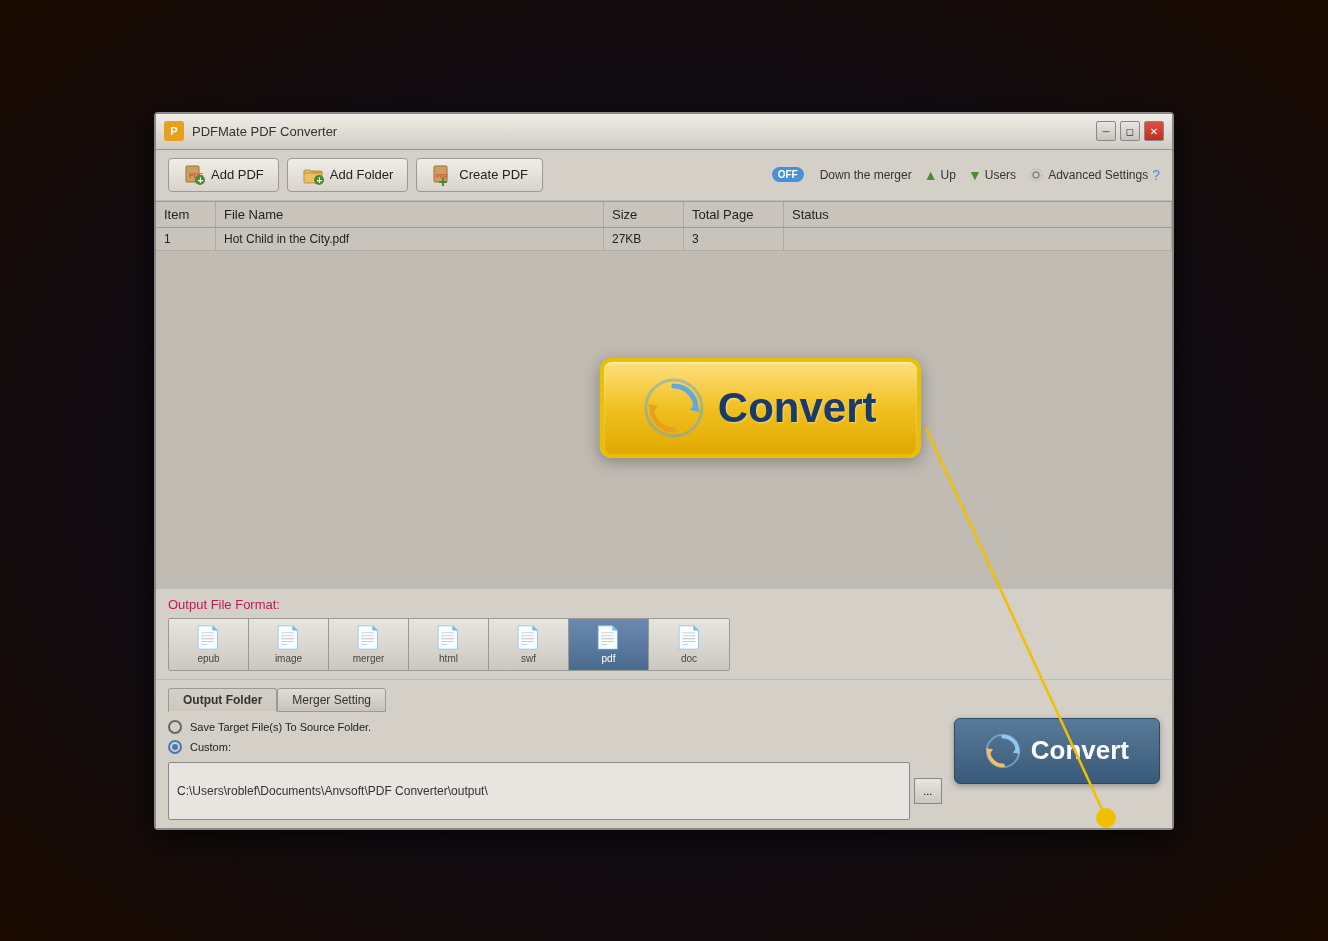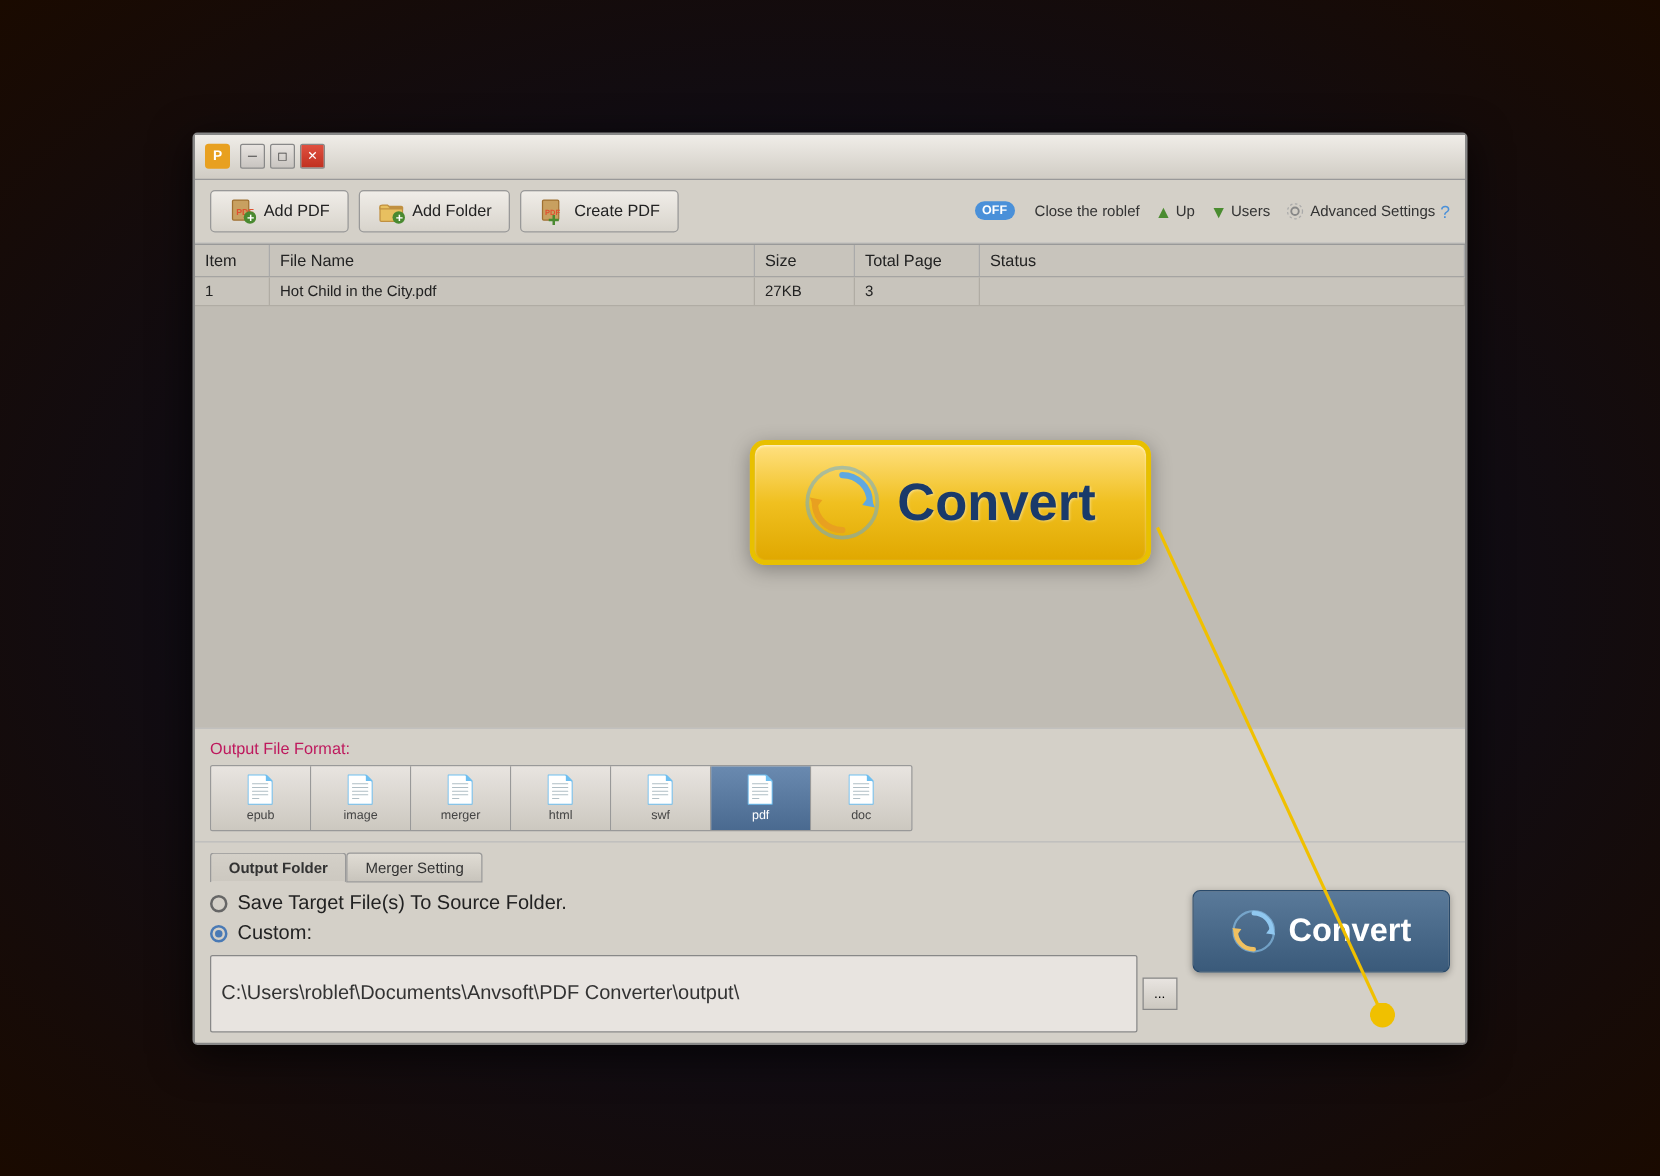--- a/index.html
+++ b/index.html
@@ -276,21 +276,21 @@
       background: linear-gradient(to bottom, #d4d0c8, #ccc8c0);
       border-bottom-color: #d4d0c8;
       font-weight: bold;
     }
     .radio-group { margin-bottom: 8px; }
     .radio-item {
       display: flex;
       align-items: center;
       gap: 8px;
       margin-bottom: 6px;
-      font-size: 16px;
+      font-size: 11px;
       color: #222;
     }
     .radio-circle {
       width: 14px;
       height: 14px;
       border-radius: 50%;
       border: 2px solid #666;
       display: flex;
       align-items: center;
       justify-content: center;
@@ -306,21 +306,21 @@
     .path-input-row {
       display: flex;
       align-items: center;
       gap: 4px;
     }
     .path-input {
       flex: 1;
       padding: 21px 8px;
       border: 1px solid #888;
       background: #e8e4e0;
-      font-size: 16px;
+      font-size: 12px;
       color: #333;
       border-radius: 2px;
     }
     .browse-btn {
       width: 28px;
       height: 26px;
       background: linear-gradient(to bottom, #e8e4e0, #ccc8c0);
       border: 1px solid #888;
       cursor: pointer;
       display: flex;
@@ -369,20 +369,21 @@
   </style>
 </head>
 <body>
 
 <div class="app-window">
 
   <div class="title-bar">
     <div class="title-bar-icon">
       <span>P</span>
     </div>
+    <span class="title-bar-text">PDFMate PDF Converter</span>
     <div class="title-bar-controls">
       <div class="title-bar-btn">─</div>
       <div class="title-bar-btn">◻</div>
       <div class="title-bar-btn close">✕</div>
     </div>
   </div>
 
   <div class="toolbar">
     <button class="toolbar-btn">
       <div class="toolbar-btn-icon">
@@ -414,21 +415,21 @@
           <line x1="8" y1="18" x2="16" y2="18" stroke="#4a8a30" stroke-width="2"></line>
           <line x1="12" y1="14" x2="12" y2="22" stroke="#4a8a30" stroke-width="2"></line>
         </svg>
       </div>
       <span>Create PDF</span>
     </button>
 
     <div class="toolbar-right">
       <div class="toggle-switch">
         <span class="toggle-off">OFF</span>
-        <span>Close the roblef</span>
+        <span>Down the merger</span>
       </div>
       <div class="nav-btn">
         <span class="arrow-up">▲</span>
         <span>Up</span>
       </div>
       <div class="nav-btn">
         <span class="arrow-down">▼</span>
         <span>Users</span>
       </div>
       <div class="settings-btn">

